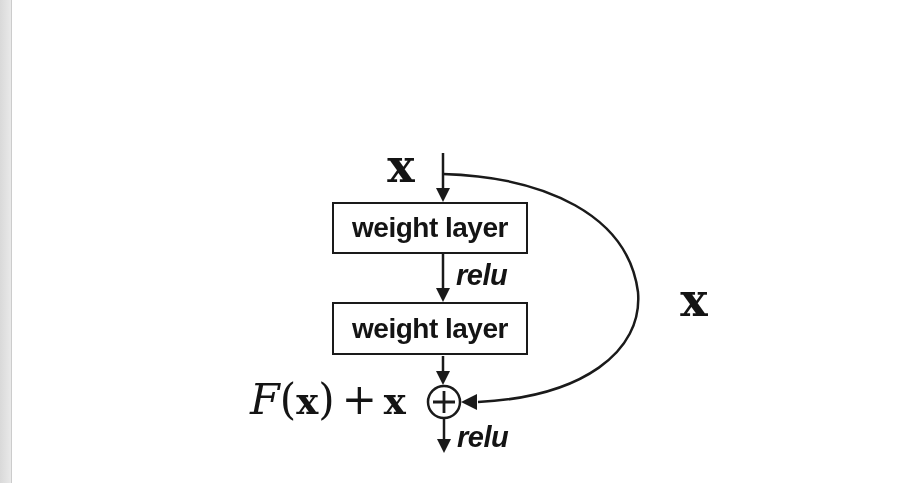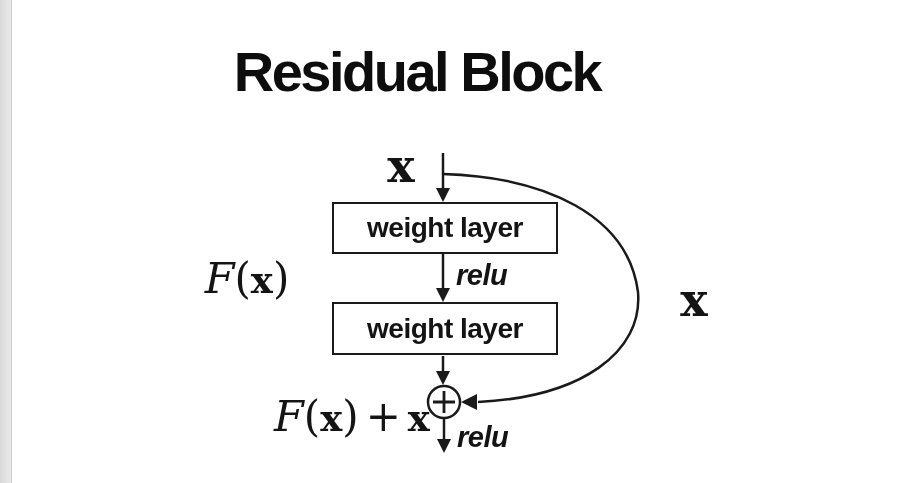--- a/index.html
+++ b/index.html
@@ -43,21 +43,21 @@
     stroke: #1a1a1a;
     stroke-width: 2.5;
     fill: none;
   }
   .wires circle { fill: #ffffff; }
   .wires polygon { fill: #1a1a1a; stroke: none; }
   .wires .plus-stroke { stroke-width: 2.8; }
   .wl-box {
     position: absolute;
     left: 332px;
-    width: 226px;
+    width: 196px;
     box-sizing: border-box;
     border: 2.5px solid #1a1a1a;
     background: #ffffff;
     display: flex;
     align-items: center;
     justify-content: center;
   }
   .wl-box.b1 { top: 202px; height: 52px; }
   .wl-box.b2 { top: 302px; height: 53px; }
   .sans-label {
@@ -105,21 +105,20 @@
     transform: translate(-50%, -50%);
   }
 </style>
 </head>
 <body>
 
 <div class="canvas">
 
   <div class="page-edge"></div>
 
-  <h1 class="title">Residual Block</h1>
 
   <svg class="wires" viewBox="0 0 902 483" xmlns="http://www.w3.org/2000/svg">
 
     <path d="M443 153 V189"></path>
     <polygon points="443,202 436,188 450,188"></polygon>
 
     <path d="M443 174 C545 177, 628 215, 638 292 C643 352, 582 397, 478 402"></path>
     <polygon points="461,402 477,394 477,410"></polygon>
 
     <path d="M443 253 V289"></path>
@@ -140,22 +139,21 @@
   </div>
 
   <div class="wl-box b2">
     <span class="wl-text">weight layer</span>
   </div>
 
   <div class="math-x" style="left:401px; top:166px;">x</div>
 
   <div class="sans-label left-anchor" style="left:456px; top:275px;">relu</div>
 
-  <div class="math" style="left:247px; top:278px;"><span class="sf">F</span><span>(</span><span class="bx">x</span><span>)</span></div>
 
   <div class="math-x" style="left:694px; top:300px;">x</div>
 
 
-  <div class="math" style="left:328px; top:416px;margin-left:24px;"><span class="sf">F</span><span>(</span><span class="bx">x</span><span>)</span><span class="op">+</span><span class="bx">x</span></div>
+  <div class="math" style="left:328px; top:399px;"><span class="sf">F</span><span>(</span><span class="bx">x</span><span>)</span><span class="op">+</span><span class="bx">x</span></div>
 
   <div class="sans-label left-anchor" style="left:457px; top:437px;">relu</div>
 
 </div>
 
 </body></html>

